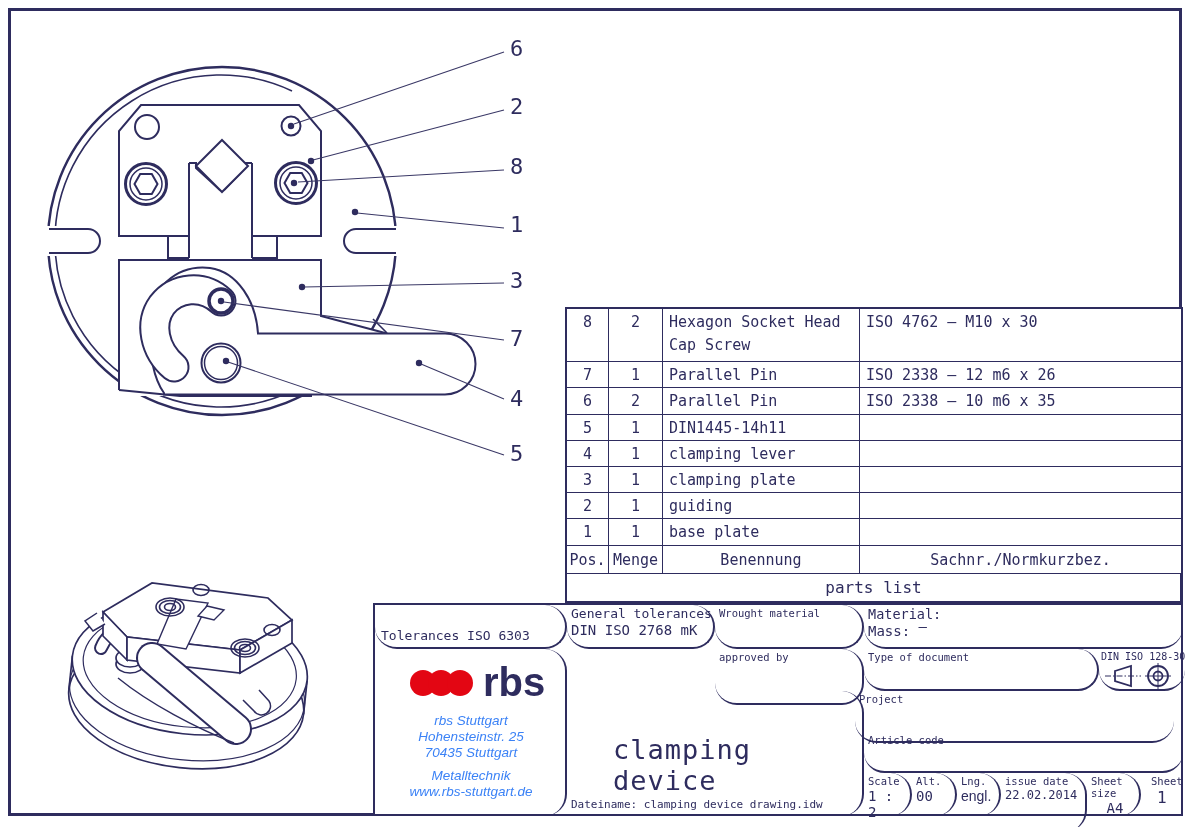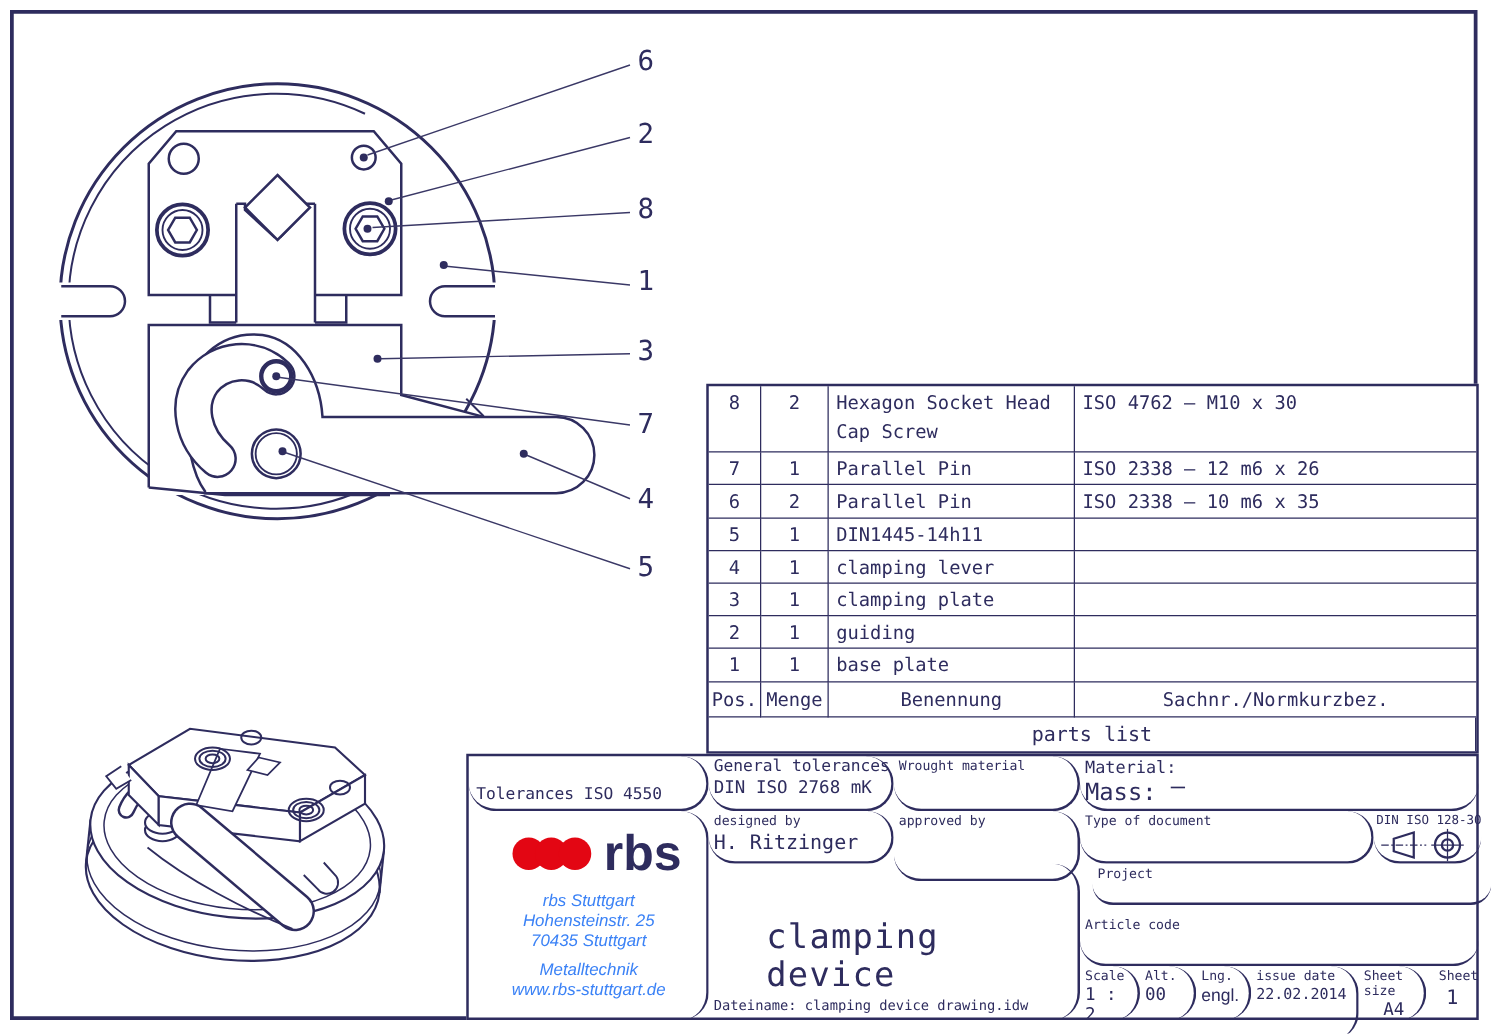--- a/index.html
+++ b/index.html
@@ -218,21 +218,21 @@
     <div class="pt-cell pt-head">Menge</div>
     <div class="pt-cell pt-head">Benennung</div>
     <div class="pt-cell pt-head last">Sachnr./Normkurzbez.</div>
 
     <div class="pt-cell pt-footer">parts list</div>
   </div>
 
   <div class="title-block">
 
     <div class="tb bR bB" style="left:0;top:0;width:192px;height:44px;display:flex;align-items:flex-end;">
-      <span style="padding:0 0 4px 6px;">Tolerances ISO 4550</span>
+      <span style="padding:0 0 4px 6px;">Tolerances ISO 6303</span>
     </div>
     <div class="tb bR" style="left:0;top:44px;width:192px;height:167px;">
       <svg width="170" height="46" style="position:absolute;left:18px;top:8px;">
         <circle cx="30" cy="26" r="13" fill="#e30613"></circle>
         <circle cx="48" cy="26" r="13" fill="#e30613"></circle>
         <circle cx="67" cy="26" r="13" fill="#e30613"></circle>
         <text x="90" y="39" font-family="Liberation Sans, sans-serif" font-weight="bold" font-size="40" fill="#2e2c5e">rbs</text>
       </svg>
       <div class="addr" style="position:absolute;left:0;top:64px;width:192px;">
         <div>rbs Stuttgart</div>
@@ -246,27 +246,23 @@
 
     <div class="tb bR bB" style="left:192px;top:0;width:148px;height:44px;">
       <span class="tb-value" style="font-size:13px;">General tolerances</span>
       <span class="tb-value" style="font-size:14px;">DIN ISO 2768 mK</span>
     </div>
     <div class="tb bR bB" style="left:340px;top:0;width:149px;height:44px;">
       <span class="tb-label">Wrought material</span>
     </div>
     <div class="tb bB" style="left:489px;top:0;width:319px;height:44px;">
       <span class="tb-value" style="font-size:13.5px;">Material:</span>
-      <span class="tb-value" style="font-size:19px;"><span>Mass:</span>&nbsp;<span class="mass-dash">–</span></span>
-    </div>
-
-    <div class="tb bR bB" style="left:192px;top:44px;width:148px;height:42px;">
-      <span class="tb-label">designed by</span>
-      <span class="tb-value" style="font-size:16px;">H. Ritzinger</span>
-    </div>
+      <span class="tb-value" style="font-size:14px;"><span>Mass:</span>&nbsp;<span class="mass-dash">–</span></span>
+    </div>
+
     <div class="tb bR bB" style="left:340px;top:44px;width:149px;height:56px;">
       <span class="tb-label">approved by</span>
     </div>
     <div class="tb bR bB" style="left:489px;top:44px;width:235px;height:42px;">
       <span class="tb-label">Type of document</span>
     </div>
     <div class="tb bB" style="left:724px;top:44px;width:86px;height:42px;">
       <span class="tb-label" style="padding-left:2px;font-size:10px;white-space:nowrap;">DIN ISO 128-30</span>
       <svg width="82" height="26" style="position:absolute;left:2px;top:14px;">
         <g stroke="#2e2c5e" fill="none" stroke-width="1.8">
@@ -278,21 +274,21 @@
           <line x1="57" y1="0" x2="57" y2="26" stroke-width="1"></line>
         </g>
       </svg>
     </div>
 
     <div class="tb bR" style="left:192px;top:86px;width:297px;height:125px;">
       <span class="tb-value big-title" style="position:absolute;left:42px;top:42px;">clamping device</span>
       <span style="position:absolute;left:4px;bottom:5px;font-size:11px;">Dateiname: clamping device drawing.idw</span>
     </div>
 
-    <div class="tb bB" style="left:499px;top:86px;width:319px;height:33px;">
+    <div class="tb bB" style="left:480px;top:86px;width:319px;height:52px;">
       <span class="tb-label">Project</span>
     </div>
     <div class="tb bB" style="left:489px;top:127px;width:319px;height:41px;">
       <span class="tb-label">Article code</span>
     </div>
 
     <div class="tb bR" style="left:489px;top:168px;width:48px;height:43px;">
       <span class="tb-label">Scale</span>
       <span class="tb-value" style="font-size:14px;">1 : 2</span>
     </div>

